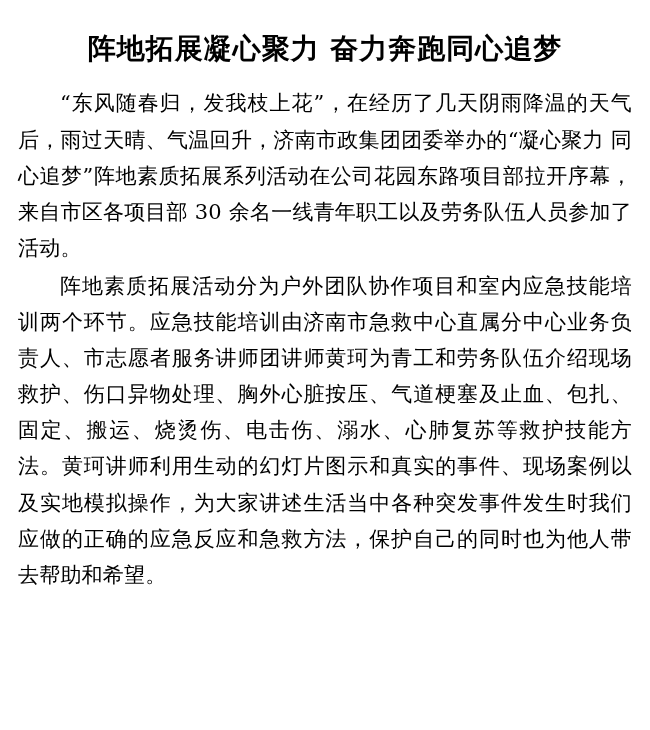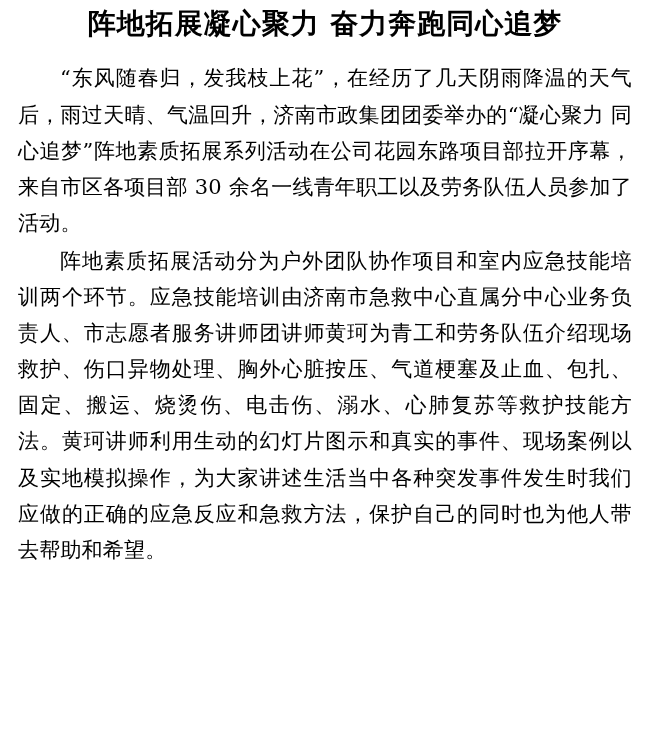--- a/index.html
+++ b/index.html
@@ -11,21 +11,21 @@
     width: 650px;
     height: 730px;
     overflow: hidden;
     font-family: "DejaVu Serif", "Liberation Serif", serif;
     color: #000000;
   }
   .page {
     width: 650px;
     height: 730px;
     box-sizing: border-box;
-    padding: 2px 18px 0 18px;
+    padding: 27px 18px 0 18px;
     background: #ffffff;
   }
   .doc-title {
     text-align: center;
     font-size: 28px;
     font-weight: bold;
     letter-spacing: 1px;
     line-height: 1.3;
     margin: 4px 0 18px 0;
     white-space: nowrap;

